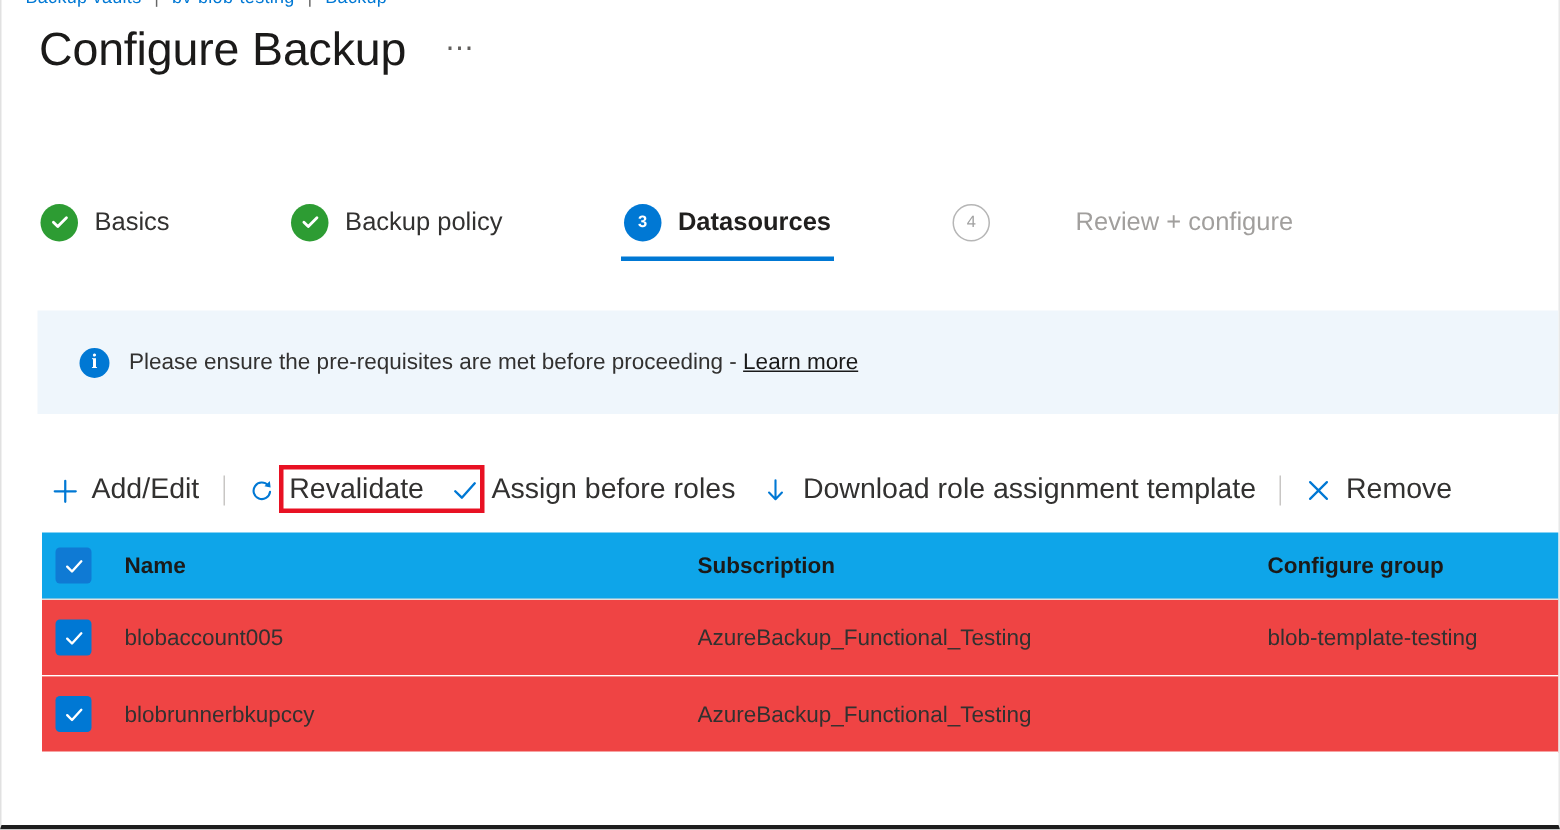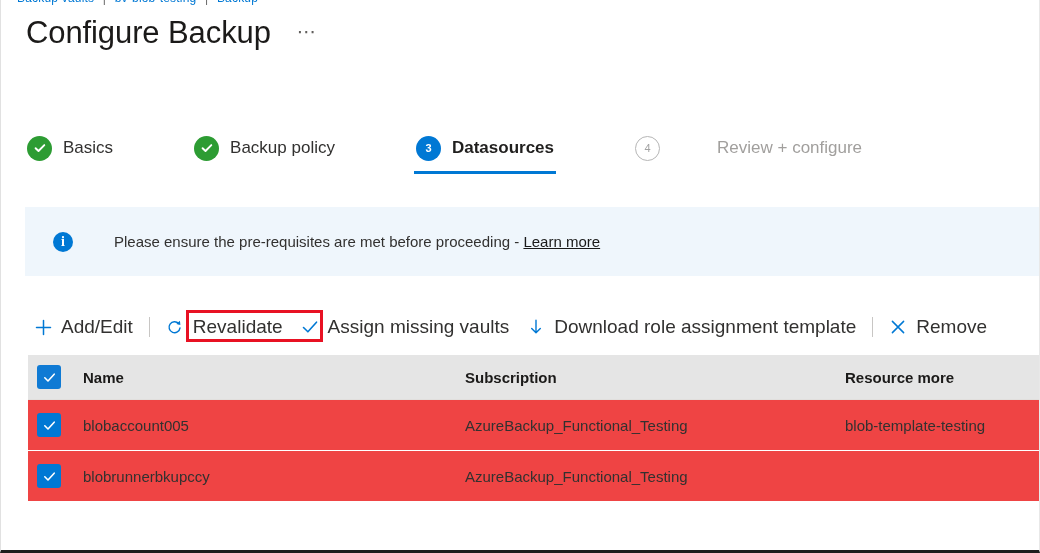--- a/index.html
+++ b/index.html
@@ -155,21 +155,20 @@
     display: flex;
     align-items: center;
     justify-content: center;
     margin-left: 28px;
     margin-right: 13px;
     flex: 0 0 auto;
   }
   .info-text {
     font-size: 15px;
     color: #323130;
-    margin-left: 28px;
   }
   .info-link {
     color: #1a1a1a;
     text-decoration: underline;
     cursor: pointer;
   }
 
   
   .toolbar {
     position: absolute;
@@ -233,21 +232,21 @@
   }
   .tr {
     display: flex;
     align-items: center;
     height: 51px;
     box-sizing: border-box;
   }
   .thead {
     height: 45px;
     border-bottom: 1px solid #e1dfdd;
-    background: #e5e5e5;
+    background: #0ea5e9;
   }
   .trow {
     background: #ef4444;
     border-bottom: 1px solid #ffffff;
   }
   .cell-check {
     width: 55px;
     flex: 0 0 auto;
     display: flex;
     align-items: center;
@@ -368,21 +367,21 @@
       </span>
       <span class="lbl">Revalidate</span>
     </div>
 
     <div class="cmd">
       <span class="ico">
         <svg width="18" height="18" viewBox="0 0 18 18" aria-hidden="true">
           <path d="M2.5 9.5 L6.9 13.8 L15.5 4.2" fill="none" stroke="#0078d4" stroke-width="1.6" stroke-linecap="round" stroke-linejoin="round"></path>
         </svg>
       </span>
-      <span class="lbl">Assign missing vaults</span>
+      <span class="lbl">Assign before roles</span>
     </div>
 
     <div class="cmd">
       <span class="ico">
         <svg width="18" height="18" viewBox="0 0 18 18" aria-hidden="true">
           <path d="M9 2.2 V14.6 M4.7 10.4 L9 14.8 L13.3 10.4" fill="none" stroke="#0078d4" stroke-width="1.4" stroke-linecap="round" stroke-linejoin="round"></path>
         </svg>
       </span>
       <span class="lbl">Download role assignment template</span>
     </div>
@@ -406,21 +405,21 @@
     <div class="tr thead">
       <div class="cell-check">
         <span class="chk header-chk">
           <svg width="15" height="15" viewBox="0 0 15 15" aria-hidden="true">
             <path d="M2.8 7.8 L6 11 L12.2 4.2" fill="none" stroke="#ffffff" stroke-width="1.6" stroke-linecap="round" stroke-linejoin="round"></path>
           </svg>
         </span>
       </div>
       <div class="th c-name">Name</div>
       <div class="th c-sub">Subscription</div>
-      <div class="th c-rg">Resource more</div>
+      <div class="th c-rg">Configure group</div>
     </div>
 
     <div class="tr trow">
       <div class="cell-check">
         <span class="chk">
           <svg width="15" height="15" viewBox="0 0 15 15" aria-hidden="true">
             <path d="M2.8 7.8 L6 11 L12.2 4.2" fill="none" stroke="#ffffff" stroke-width="1.6" stroke-linecap="round" stroke-linejoin="round"></path>
           </svg>
         </span>
       </div>

